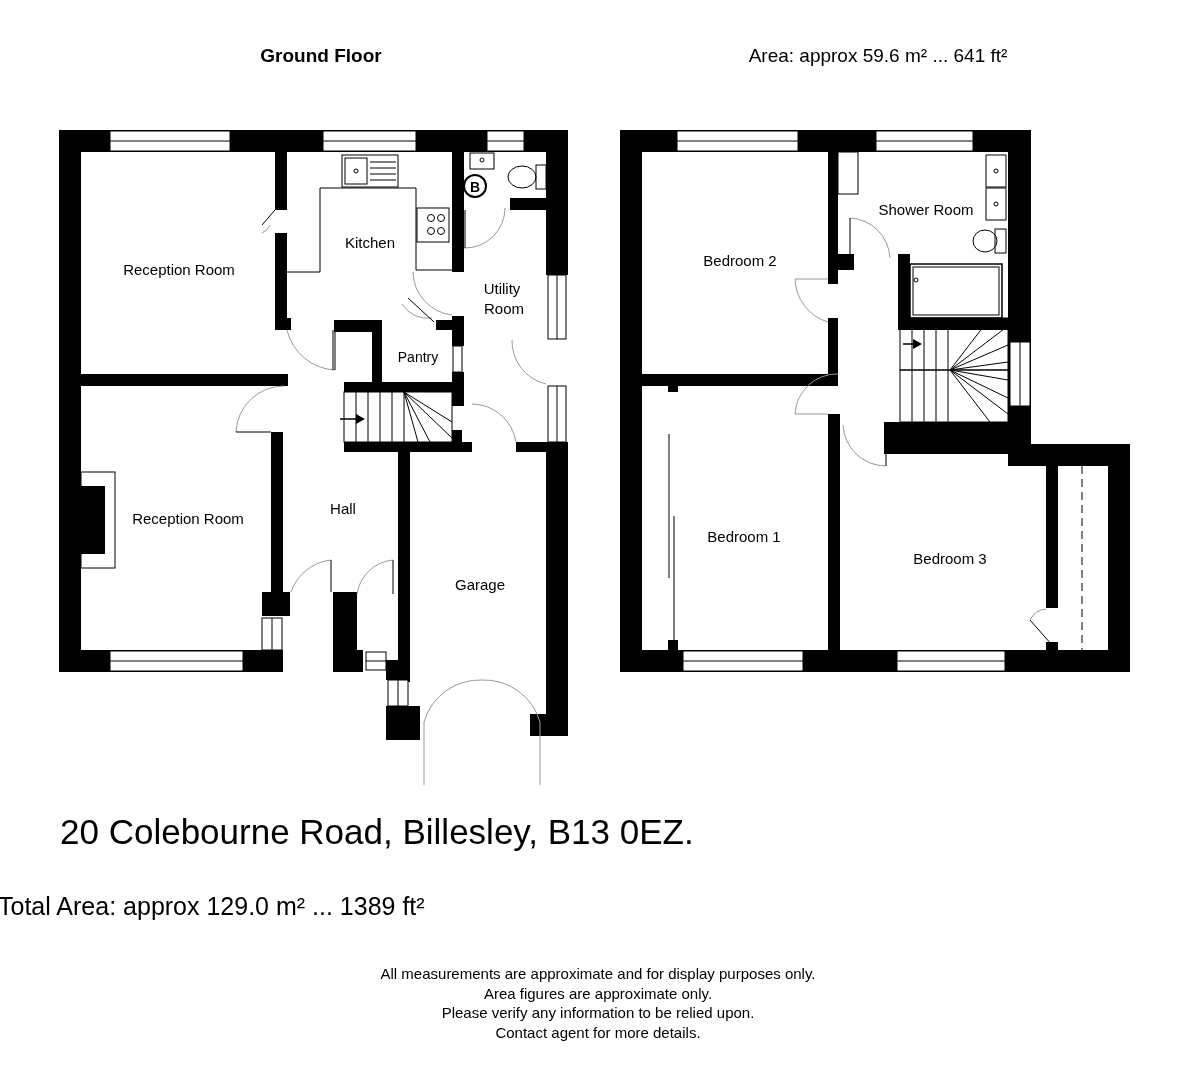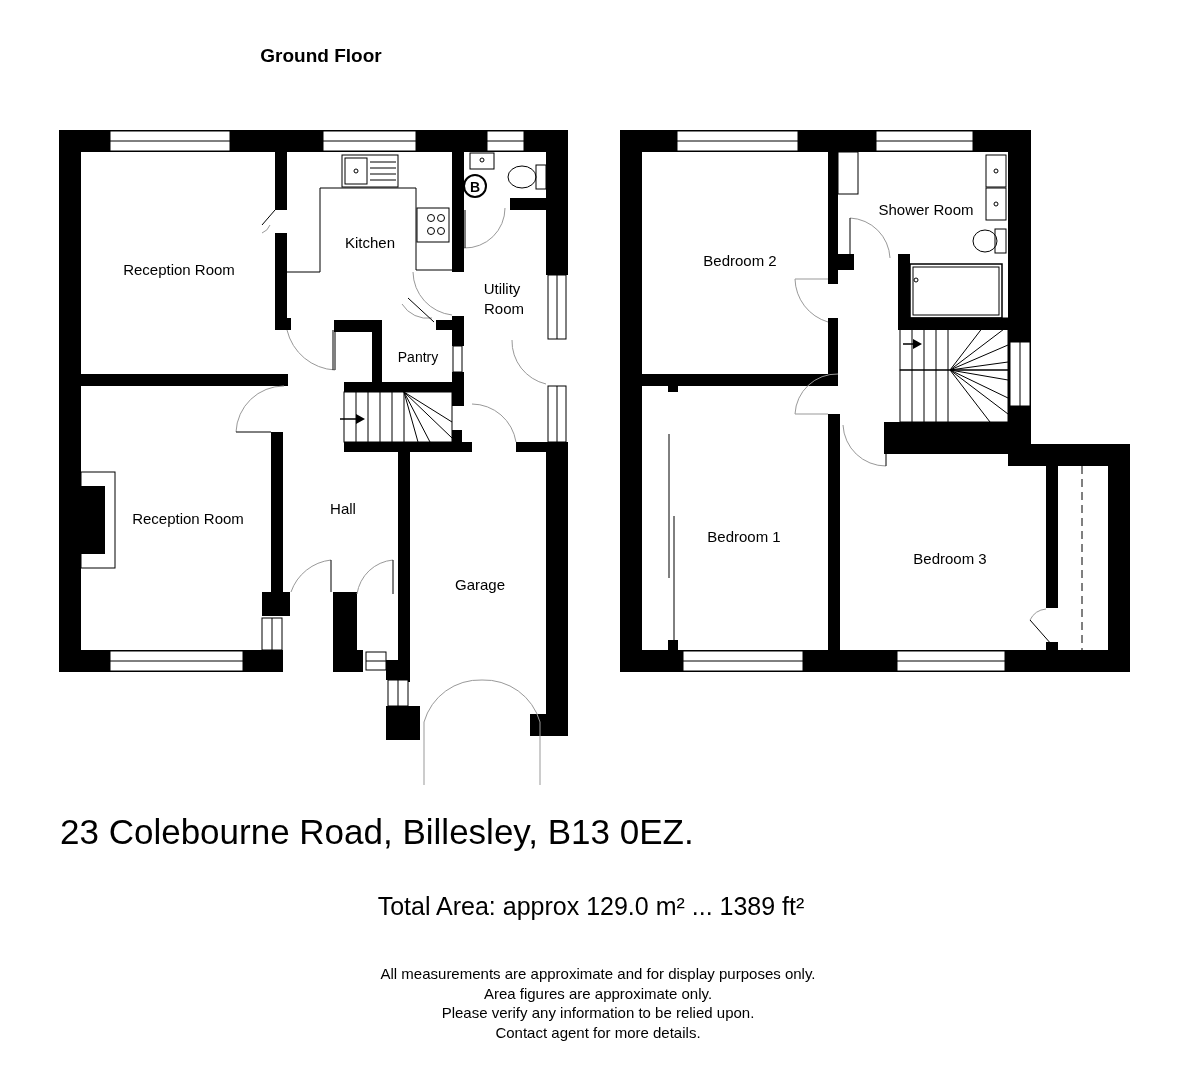--- a/index.html
+++ b/index.html
@@ -6,31 +6,32 @@
   body { width: 1186px; height: 1080px; position: relative; overflow: hidden;
          font-family: "Liberation Sans", sans-serif; color: #000; }
   .hdr { position: absolute; text-align: center; width: 400px; }
   .hdr .t { font-weight: bold; font-size: 19px; line-height: 24px; }
   .hdr .a { font-size: 19px; line-height: 24px; }
   #gf-hdr { left: 121px; top: 44px; }
   #ff-hdr { left: 678px; top: 44px; }
   svg.plan { position: absolute; left: 0; top: 0; }
   .room-label { font-family: "Liberation Sans", sans-serif; font-size: 15px; fill: #000; text-anchor: middle; }
   #address { position: absolute; left: 60px; top: 810px; font-size: 35px; line-height: 44px; }
-  #total { position: absolute; left: 0; width: 1186px; top: 892px; text-align: center; font-size: 25px; padding-left: 0; }
+  #total { position: absolute; left: 0; width: 1186px; top: 892px; font-size: 25px; padding-left: 0; }
   #total span { position: relative; left: -2px; }
   #disclaimer { position: absolute; left: 0; width: 1196px; top: 964px; text-align: center; font-size: 15px; line-height: 19.5px; }
 </style>
 </head>
 <body>
 
 <div class="hdr" id="gf-hdr">
   <div class="t">Ground Floor</div>
 </div>
 <div class="hdr" id="ff-hdr">
+  <div class="a">Area: approx 59.6 m² ... 641 ft²</div>
 </div>
 
 <svg class="plan" width="1186" height="800" viewBox="0 0 1186 800">
 
   <g fill="#000">
 
     <rect x="59" y="130" width="509" height="22"></rect>
 
     <rect x="59" y="130" width="22" height="542"></rect>
 
@@ -262,20 +263,20 @@
   <g fill="#000">
     <path d="M903 344 L914 344" stroke="#000" stroke-width="1.5"></path>
     <polygon points="913,339 922,344 913,349"></polygon>
   </g>
   <text x="740" y="266" class="room-label">Bedroom 2</text>
   <text x="926" y="215" class="room-label">Shower Room</text>
   <text x="744" y="542" class="room-label">Bedroom 1</text>
   <text x="950" y="564" class="room-label">Bedroom 3</text>
 </svg>
 
-<div id="address">23 Colebourne Road, Billesley, B13 0EZ.</div>
+<div id="address">20 Colebourne Road, Billesley, B13 0EZ.</div>
 <div id="total"><span>Total Area: approx 129.0 m² ... 1389 ft²</span></div>
 <div id="disclaimer">
   <div>All measurements are approximate and for display purposes only.</div>
   <div>Area figures are approximate only.</div>
   <div>Please verify any information to be relied upon.</div>
   <div>Contact agent for more details.</div>
 </div>
 
 </body></html>

